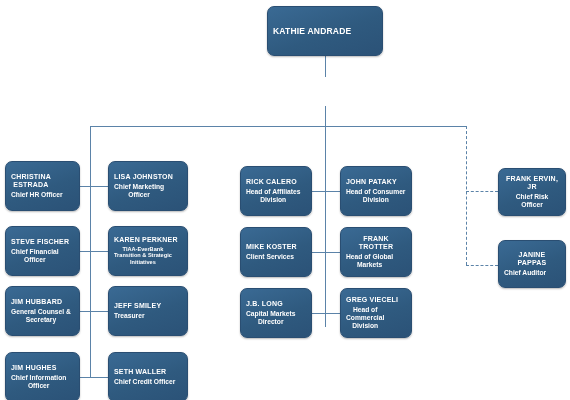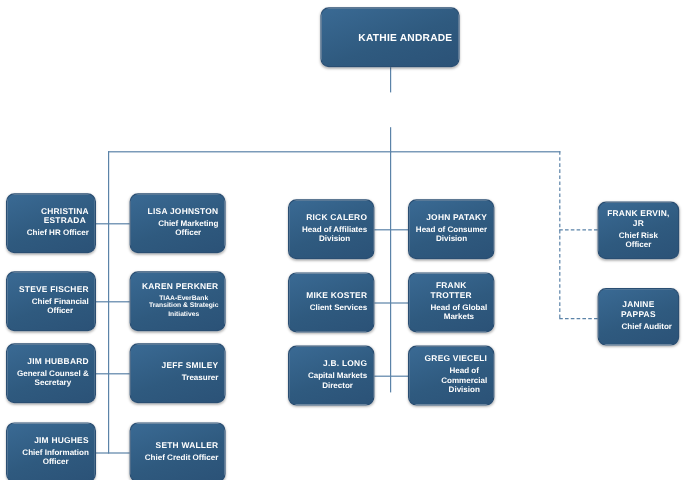--- a/index.html
+++ b/index.html
@@ -39,21 +39,21 @@
   }
   .node {
     position: absolute;
     box-sizing: border-box;
     border-radius: 7px;
     background: linear-gradient(160deg, #3a6a94 0%, #2f5a7f 55%, #2b5277 100%);
     border: 1px solid #2a4e72;
     box-shadow: 0 1px 2px rgba(0,0,0,0.28);
     display: flex;
     flex-direction: column;
-    align-items: flex-end;
+    align-items: flex-start;
     justify-content: center;
     text-align: center;
     color: #ffffff;
     padding: 20px 5px;
     overflow: hidden;
   }
   .node .nm {
     font-weight: bold;
     letter-spacing: 0.2px;
     line-height: 1.18;

